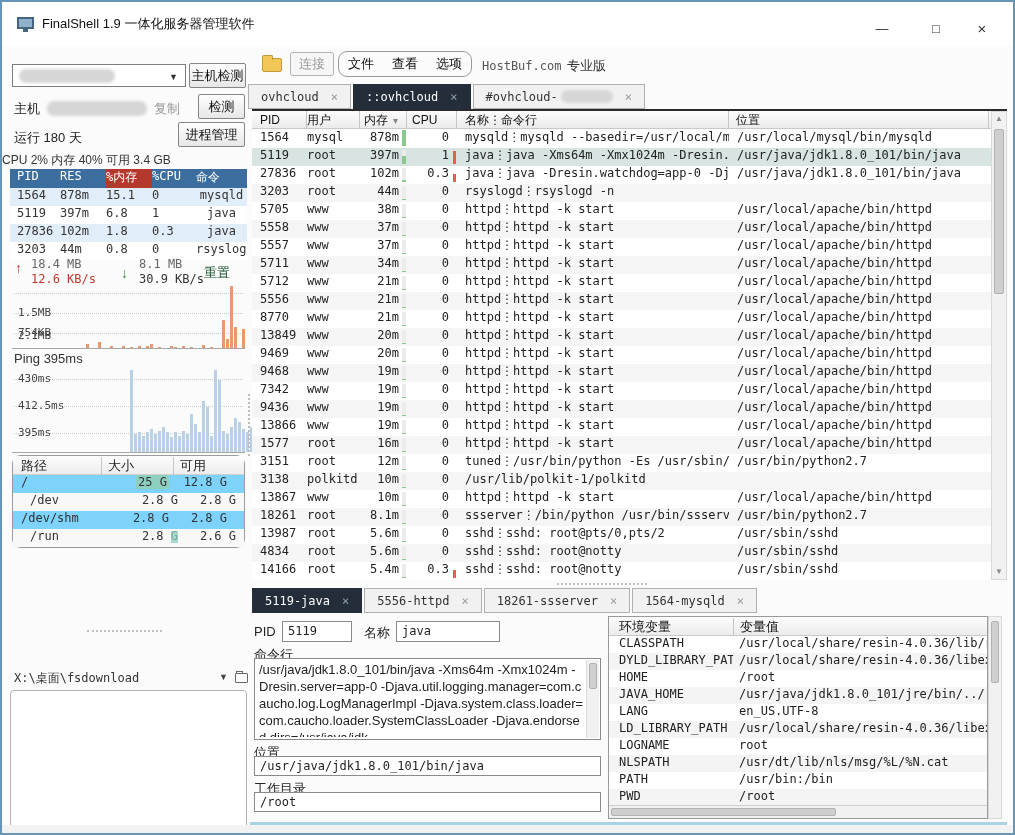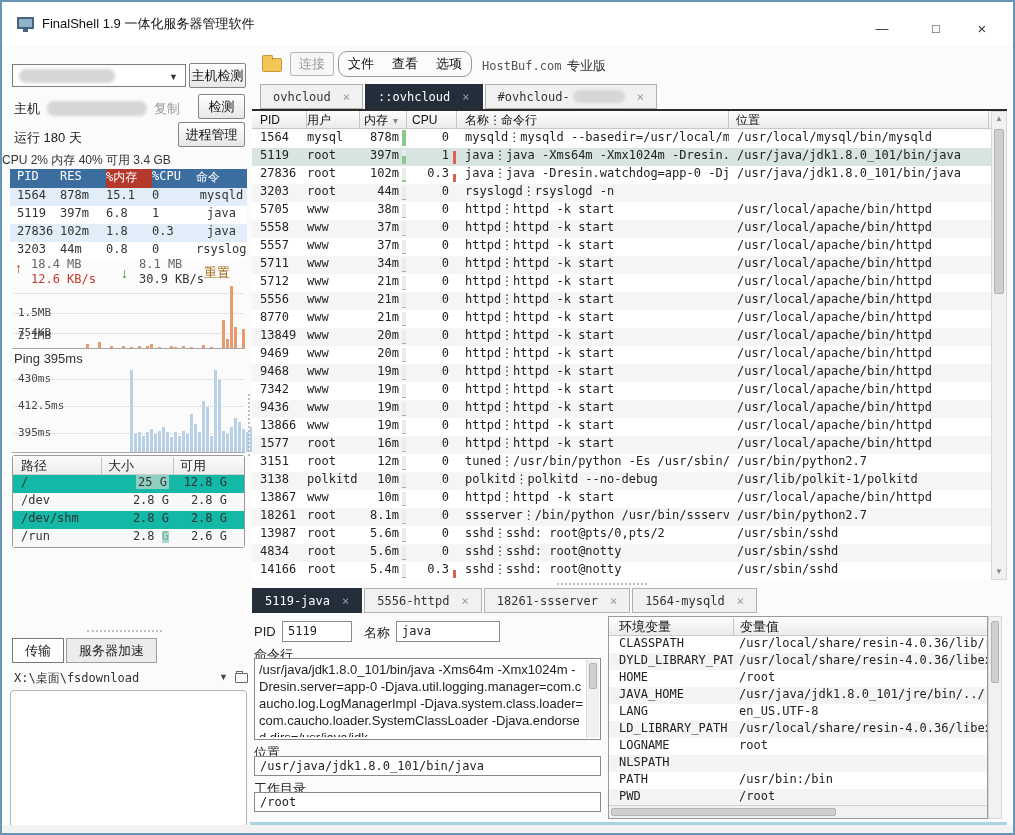--- a/index.html
+++ b/index.html
@@ -44,44 +44,44 @@
   .lrows .trow.alt{background:#fff;}
   .lrows .tc{white-space:nowrap;overflow:hidden;}
   .lrows .tc0{width:50px;padding-left:7px;}.lrows .tc1{width:46px;}.lrows .tc2{width:46px;}
   .lrows .tc3{width:44px;}.lrows .tc4{flex:1;text-align:center;}
 
   
   .net .arrow{position:absolute;font-size:14px;font-weight:bold;}
   .netval{position:absolute;font:12px "DejaVu Sans Mono",monospace;color:#666;white-space:nowrap;}
   .netred{color:#c0392b;}
   .netdark{color:#333;}
-  .reset{position:absolute;left:202px;top:262px;font-size:13px;color:#a16207;}
+  .reset{position:absolute;left:202px;top:262px;font-size:13px;color:#14532d;}
 
   
   .chart{position:absolute;left:10px;width:233px;border-bottom:1px solid #a8a8a8;background:transparent;}
   .chart .cl{position:absolute;left:6px;font:11px "DejaVu Sans Mono",monospace;color:#444;z-index:2;}
   .chart .grid{position:absolute;left:2px;right:2px;border-top:1px dotted #cbcbcb;height:0;}
   .bars{position:absolute;bottom:0;display:flex;align-items:flex-end;gap:1px;}
   .bars i{display:block;width:3px;background:#ccc;}
   #netchart{top:283px;height:64px;}
   #netchart .bars{left:58px;width:186px;height:62px;}
   #pingchart{top:366px;height:85px;}
   #pingchart .bars{left:46px;width:197px;height:82px;}
   .pingtitle{position:absolute;left:12px;top:349px;font-size:13px;color:#333;}
 
   
-  .dtable{position:absolute;left:10px;top:453px;width:233px;height:93px;border:1px solid #9a9a9a;border-radius:3px;background:#14b8a6;}
+  .dtable{position:absolute;left:10px;top:453px;width:233px;height:93px;border:1px solid #9a9a9a;border-radius:9px;background:#7dd3fc;}
   .dh{position:absolute;left:0;top:0;right:0;height:19px;background:linear-gradient(#fcfcfc,#ededed);border-bottom:1px solid #cfcfcf;}
   .dh .hc{display:inline-block;height:18px;line-height:18px;font-size:13px;color:#222;}
   .dh .hc0{width:88px;padding-left:8px;}
   .dh .hc1{width:72px;border-left:1px solid #c4c4c4;padding-left:6px;}
   .dh .hc2{width:60px;border-left:1px solid #c4c4c4;padding-left:6px;}
   .drows{position:absolute;left:0;top:19px;right:0;}
   .drows .trow{display:flex;height:18px;line-height:18px;font:12px "DejaVu Sans Mono",monospace;color:#333;}
-  .drows .trow.alt{background:#f8f8f8;}
+  .drows .trow.alt{background:#f8f8f8;justify-content:flex-end;}
   .drows .tc0{width:88px;padding-left:8px;}
   .drows .tc1{width:68px;text-align:right;}
   .drows .tc2{width:66px;text-align:right;padding-right:8px;}
   .hlfull{background:#8fcfc0;font-weight:normal;padding:0 2px;}
   .hltick{display:inline-block;width:7px;height:12px;background:#8fcfc0;margin-left:-7px;opacity:.75;vertical-align:middle;}
 
   
   .ttabs{position:absolute;left:10px;top:636px;display:flex;gap:2px;}
   .ttabs .tab{height:25px;line-height:24px;padding:0 12px;font-size:13px;color:#222;background:#ececec;border:1px solid #9e9e9e;}
   .ttabs .tab.active{background:#fff;border-color:#777;}
@@ -96,21 +96,21 @@
   .folder-ic::before{content:'';position:absolute;top:-4px;left:-1px;width:9px;height:4px;background:#f2c657;border:1px solid #c49a39;border-bottom:none;border-radius:2px 2px 0 0;}
   .btn-muted{position:absolute;left:288px;top:50px;width:44px;height:24px;display:flex;align-items:center;justify-content:center;
       border:1px solid #b5b5b5;border-radius:3px;background:#f7f7f7;font-size:13px;color:#9a9a9a;}
   .menugroup{position:absolute;left:336px;top:49px;width:134px;height:26px;border:1px solid #9a9a9a;border-radius:9px;
       display:flex;align-items:center;justify-content:space-around;font-size:13px;color:#111;}
   .hostbuf{position:absolute;left:480px;top:57px;font:12px "DejaVu Sans Mono",monospace;color:#555;}
   .pro{position:absolute;left:565px;top:55px;font-size:13px;color:#333;}
 
   
   .stabs{position:absolute;display:flex;gap:2px;}
-  #sessiontabs{left:258px;top:82px;}
+  #sessiontabs{left:246px;top:82px;}
   #detailtabs{left:250px;top:586px;}
   .stabs .tab{height:25px;line-height:25px;padding:0 12px;font:12px "DejaVu Sans Mono",monospace;color:#333;
       background:#f1f1f1;border:1px solid #b0b0b0;white-space:nowrap;display:flex;align-items:center;}
   .stabs .tab .x{margin-left:12px;color:#999;font-size:12px;}
   .stabs .tab.active{background:#232e3a;color:#fff;border-color:#232e3a;}
   .stabs .tab.active .x{color:#93a1ad;}
   .tabredact{width:52px;height:13px;margin-left:3px;}
   .darkline{position:absolute;left:250px;top:107px;width:755px;height:2px;background:#2a2a2a;}
 
   
@@ -375,24 +375,20 @@
         <div class="trow alt">
           <span class="tc tc0">/run</span>
           <span class="tc tc1">2.8 G<b class="hltick"></b></span>
           <span class="tc tc2">2.6 G</span>
         </div>
       </div>
   </div>
 
   <div class="dots-h abs" style="left:85px;top:628px;width:75px;"></div>
 
-  <div class="ttabs">
-      <span class="tab active"><span class="tlabel">传输</span></span>
-      <span class="tab"><span class="tlabel">服务器加速</span></span>
-    </div>
   <span class="pathrow">X:\桌面\fsdownload</span>
   <span class="dd">▼</span>
   <span class="folder-outline"></span>
   <div class="emptybox"></div>
 
   <div class="dots-v abs" style="left:246px;top:392px;height:62px;"></div>
 
   <span class="folder-ic"></span>
   <div class="btn-muted">连接</div>
   <div class="menugroup">
@@ -571,21 +567,20 @@
         <span class="tc tc2">12m<i class="memfill" style="height: 3%;"></i></span>
         <span class="tc tc3">0</span>
         <span class="tc tc4">tuned⋮/usr/bin/python -Es /usr/sbin/tu...</span>
         <span class="tc tc5">/usr/bin/python2.7</span>
       </div>
       <div class="trow alt">
         <span class="tc tc0">3138</span>
         <span class="tc tc1">polkitd</span>
         <span class="tc tc2">10m<i class="memfill" style="height: 3%;"></i></span>
         <span class="tc tc3">0</span>
-        <span class="tc tc4">polkitd⋮polkitd  --no-debug</span>
         <span class="tc tc5">/usr/lib/polkit-1/polkitd</span>
       </div>
       <div class="trow">
         <span class="tc tc0">13867</span>
         <span class="tc tc1">www</span>
         <span class="tc tc2">10m<i class="memfill" style="height: 3%;"></i></span>
         <span class="tc tc3">0</span>
         <span class="tc tc4">httpd⋮httpd  -k start</span>
         <span class="tc tc5">/usr/local/apache/bin/httpd</span>
       </div>
@@ -694,20 +689,21 @@
         <div class="trow alt">
           <span class="tc tc0">LD_LIBRARY_PATH</span>
           <span class="tc tc1">/usr/local/share/resin-4.0.36/libexec64:/us</span>
         </div>
         <div class="trow">
           <span class="tc tc0">LOGNAME</span>
           <span class="tc tc1">root</span>
         </div>
         <div class="trow alt">
           <span class="tc tc0">NLSPATH</span>
+          <span class="tc tc1">/usr/dt/lib/nls/msg/%L/%N.cat</span>
         </div>
         <div class="trow">
           <span class="tc tc0">PATH</span>
           <span class="tc tc1">/usr/bin:/bin</span>
         </div>
         <div class="trow alt">
           <span class="tc tc0">PWD</span>
           <span class="tc tc1">/root</span>
         </div>
       </div>

